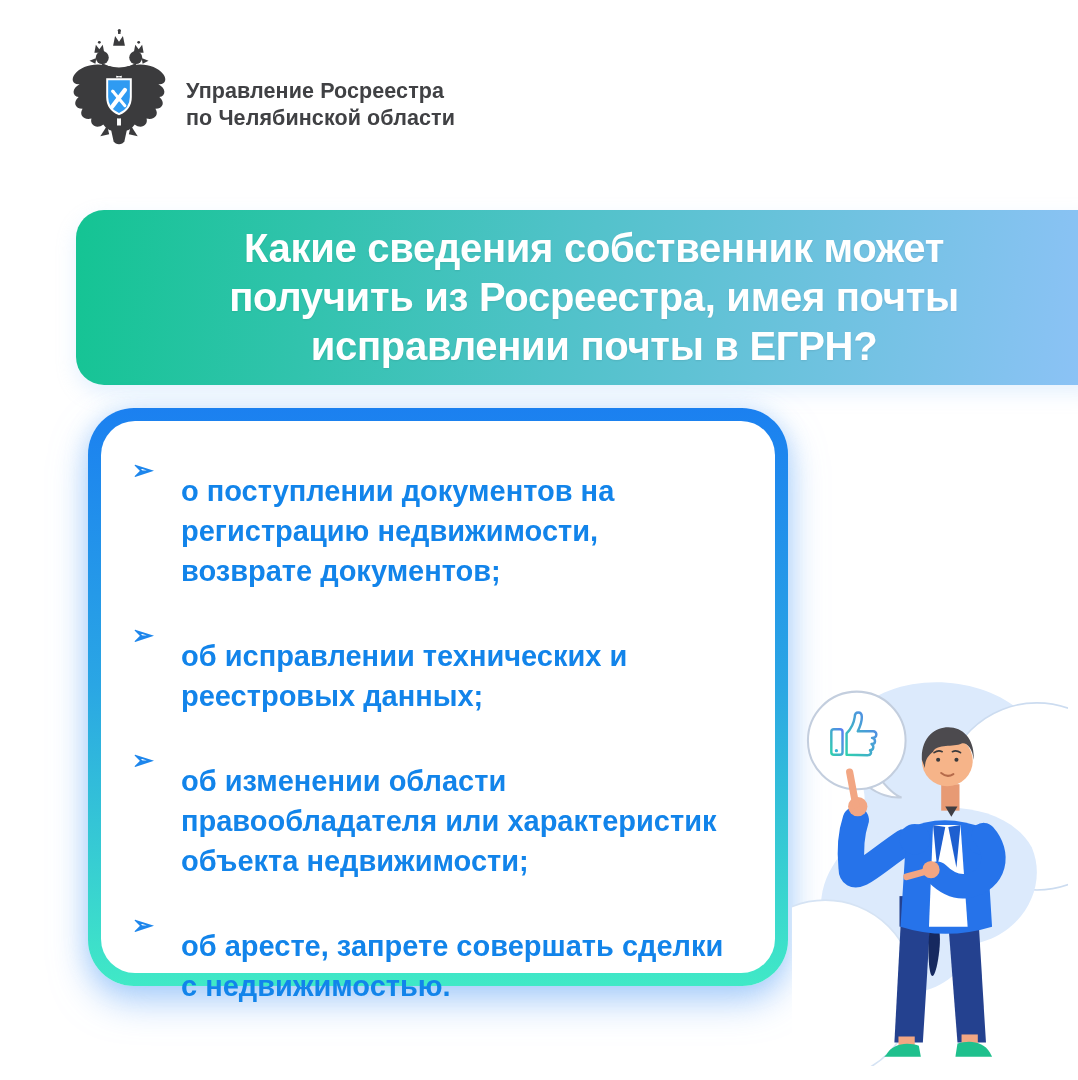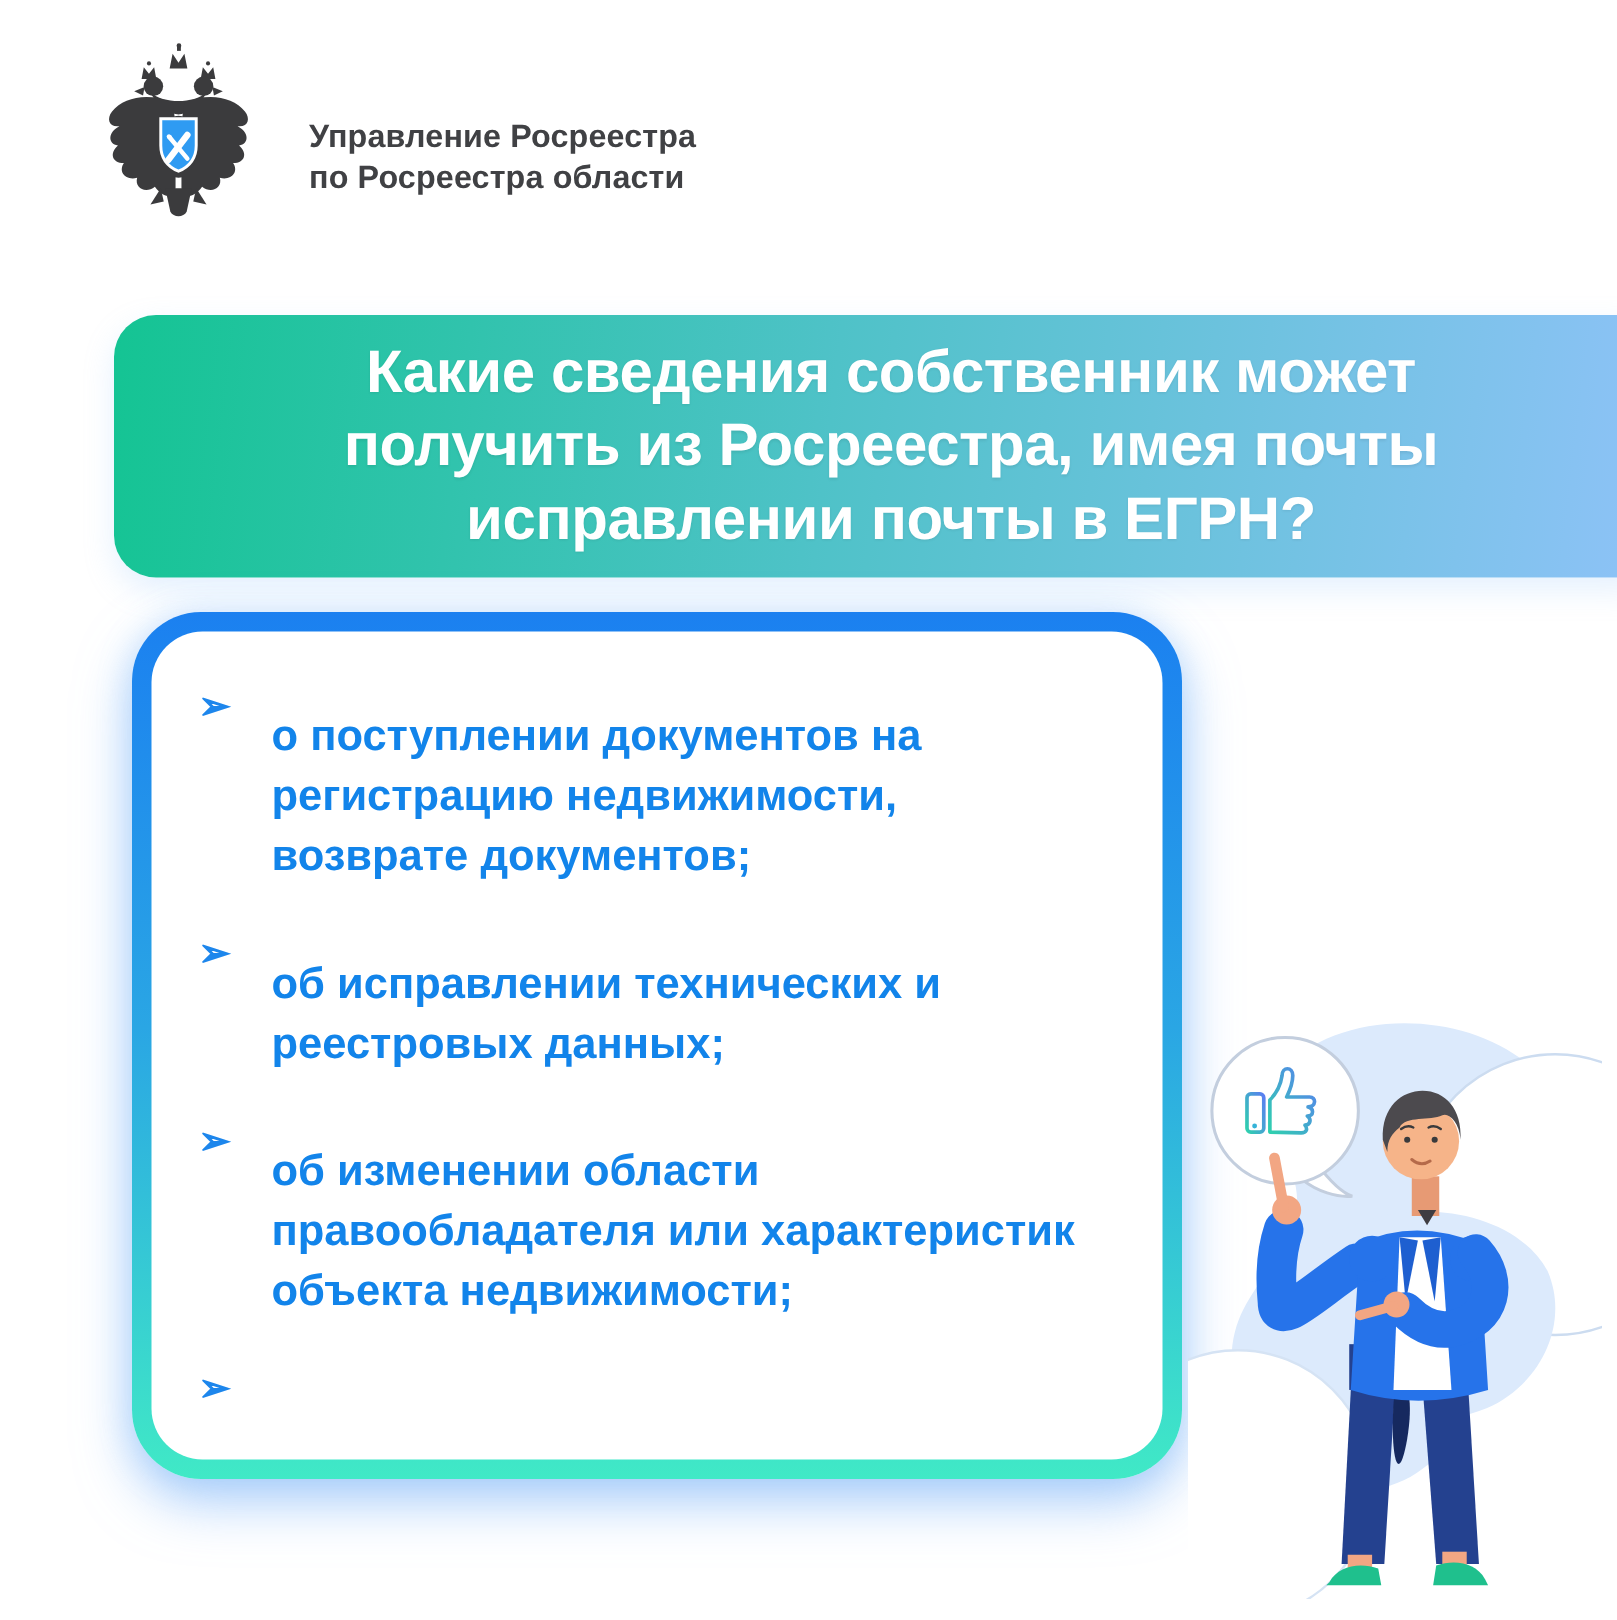--- a/index.html
+++ b/index.html
@@ -7,21 +7,21 @@
   body {
     position:relative;
     background:#ffffff;
     font-family:"Liberation Sans", sans-serif;
     overflow:hidden;
   }
 
   
   .logo {
     position:absolute; left:56px; top:28px;
-    display:flex; align-items:center; gap:24px;
+    display:flex; align-items:center; gap:4px;
   }
   .logo-text {
     font-size:21.5px; font-weight:700; color:#404144;
     line-height:1.24; letter-spacing:0.1px; padding-top:26px;
   }
 
   
   .banner {
     position:absolute; left:76px; top:210px; width:1036px; height:175px;
     border-radius:28px;
@@ -95,21 +95,21 @@
 
     <path d="M52,51 h24 v18 c0,9.5 -5,14.5 -12,17.5 c-7,-3 -12,-8 -12,-17.5 Z" fill="#2f9bf2" stroke="#ffffff" stroke-width="2"></path>
     <g stroke="#ffffff" stroke-linecap="round">
       <line x1="57" y1="79" x2="70" y2="62" stroke-width="4.4"></line>
       <line x1="57.5" y1="63" x2="70" y2="78" stroke-width="3"></line>
       <circle cx="58" cy="63.5" r="1.6" fill="#ffffff" stroke="none"></circle>
     </g>
   </svg>
   <div class="logo-text">
     <div>Управление Росреестра</div>
-    <div>по Росреестра области</div>
+    <div>по Челябинской области</div>
   </div>
 </div>
 
 <div class="banner">
   <div>Какие сведения собственник может</div>
   <div>получить из Росреестра, имея почты</div>
   <div>исправлении почты в ЕГРН?</div>
 </div>
 
 <div class="card">
@@ -121,20 +121,21 @@
     <div class="list-item">
       <span class="bullet">➢</span>
       <span class="item-text">об исправлении технических и реестровых данных;</span>
     </div>
     <div class="list-item">
       <span class="bullet">➢</span>
       <span class="item-text">об изменении области правообладателя или характеристик объекта недвижимости;</span>
     </div>
     <div class="list-item">
       <span class="bullet">➢</span>
+      <span class="item-text">об аресте, запрете совершать сделки с недвижимостью.</span>
     </div>
   </div>
 </div>
 
 <div class="illustration">
   <svg width="276" height="412" viewBox="0 0 270 405">
     <defs>
       <linearGradient id="thumbGrad" x1="0" y1="1" x2="1" y2="0">
         <stop offset="0" stop-color="#2fd0ae"></stop>
         <stop offset="1" stop-color="#5a7df2"></stop>

